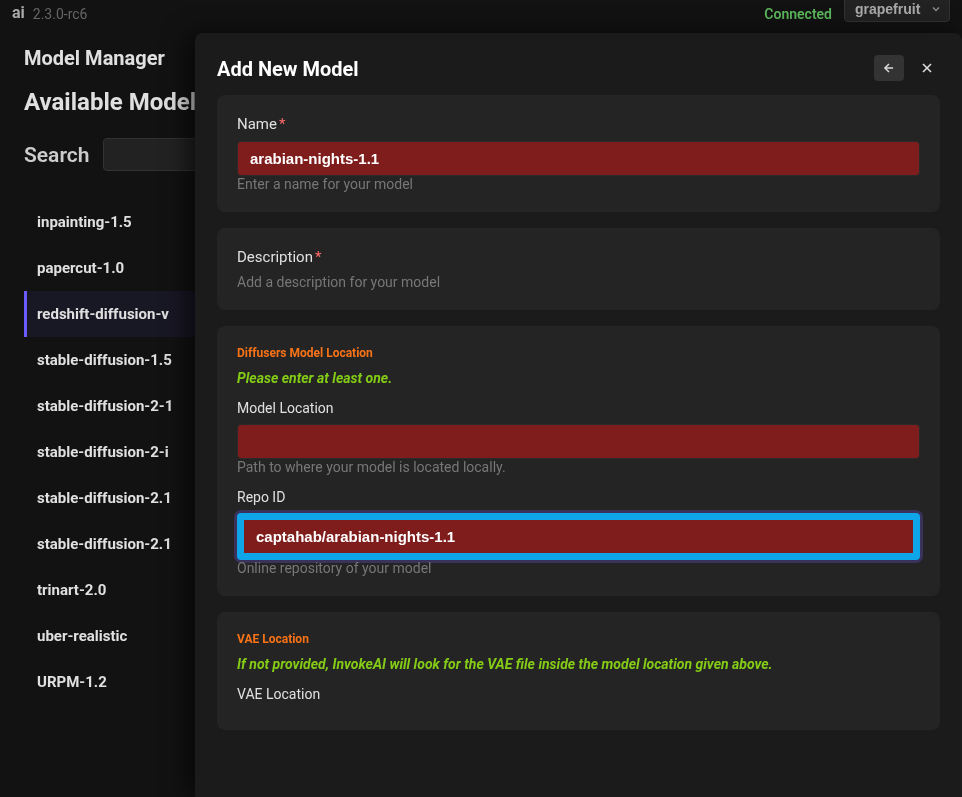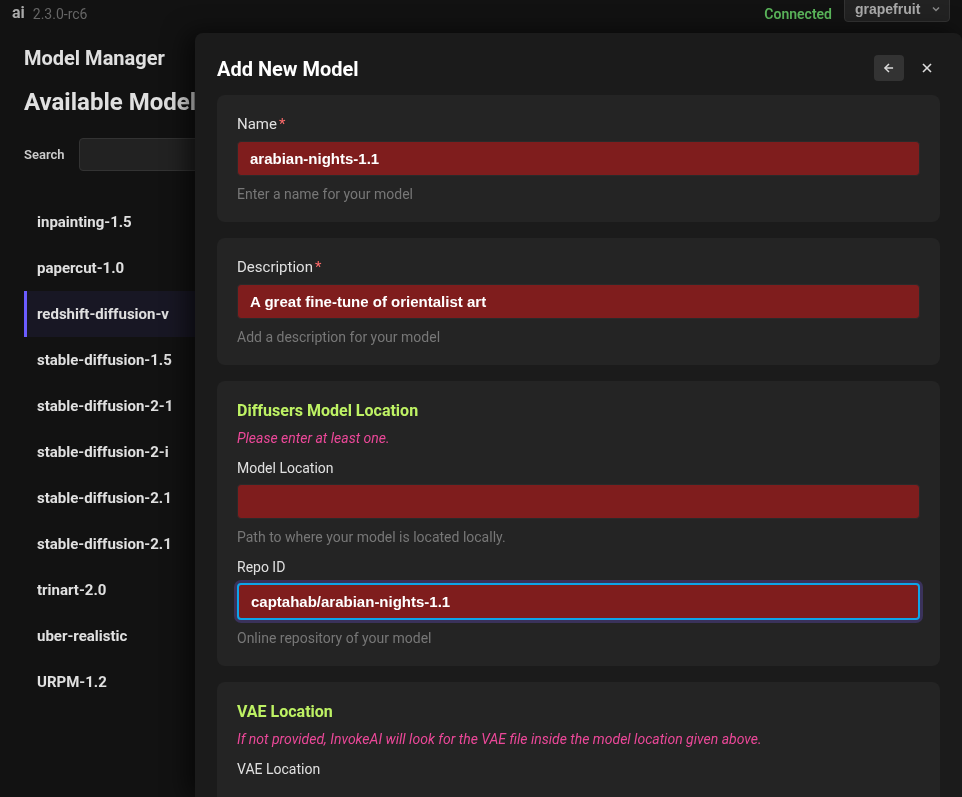--- a/index.html
+++ b/index.html
@@ -56,21 +56,21 @@
       top: 28px;
       left: 0;
       width: 962px;
       height: 769px;
       padding: 18px 24px;
       color: #e0e0e0;
     }
     .underlay h1 { font-size: 20px; font-weight: 700; margin-bottom: 18px; }
     .underlay h2 { font-size: 24px; font-weight: 700; margin-bottom: 22px; }
     .search-row { display: flex; align-items: center; gap: 14px; margin-bottom: 28px; }
-    .search-label { color: #ccc; font-weight: 600; font-size: 13px; }
+    .search-label { color: #ccc; font-weight: 600; font-size: 21px; }
     .search-input {
       background: #222;
       border: 1px solid #333;
       color: #ddd;
       padding: 8px 10px;
       border-radius: 4px;
       width: 220px;
     }
     .model-list { display: flex; flex-direction: column; }
     .model-item {
@@ -126,26 +126,26 @@
       width: 100%;
       background: #7f1d1d;
       border: 1px solid #2a2a2a;
       color: #fff;
       padding: 8px 12px;
       border-radius: 4px;
       font-size: 15px;
       font-weight: 700;
     }
     .text-input.focused {
-      border: 2px solid #0ea5e9;
+      border: 7px solid #0ea5e9;
       box-shadow: 0 0 0 3px rgba(122,92,255,0.25);
     }
-    .hint { font-size: 14px; color: #777; margin-top: 10px; }
-    .hint-italic { font-style: italic; color: #ec4899; }
-    .section-title { font-size: 16px; font-weight: 700; color: #bef264; margin-bottom: 10px; }
+    .hint { font-size: 14px; color: #777; }
+    .hint-italic { font-style: italic; color: #84cc16; font-weight: bold; }
+    .section-title { font-size: 12px; font-weight: 700; color: #f97316; margin-bottom: 10px; }
     .sublabel { font-size: 14px; color: #e0e0e0; margin-top: 14px; margin-bottom: 8px; }
   </style>
 </head>
 <body>
 
 <div class="header">
   <span class="header-logo">ai</span>
   <span class="header-version">2.3.0-rc6</span>
   <span class="header-status">Connected</span>
   <span class="select-wrap">
@@ -204,21 +204,20 @@
       <span>Name</span><span class="required">*</span>
     </div>
     <input class="text-input" value="arabian-nights-1.1" style="">
     <div class="hint">Enter a name for your model</div>
   </div>
 
   <div class="card">
     <div class="field-label">
       <span>Description</span><span class="required">*</span>
     </div>
-    <input class="text-input" value="A great fine-tune of orientalist art" style="">
     <div class="hint">Add a description for your model</div>
   </div>
 
   <div class="card">
     <div class="section-title">Diffusers Model Location</div>
     <div class="hint hint-italic">Please enter at least one.</div>
 
     <div class="sublabel">Model Location</div>
     <input class="text-input" value="" style="">
     <div class="hint">Path to where your model is located locally.</div>

